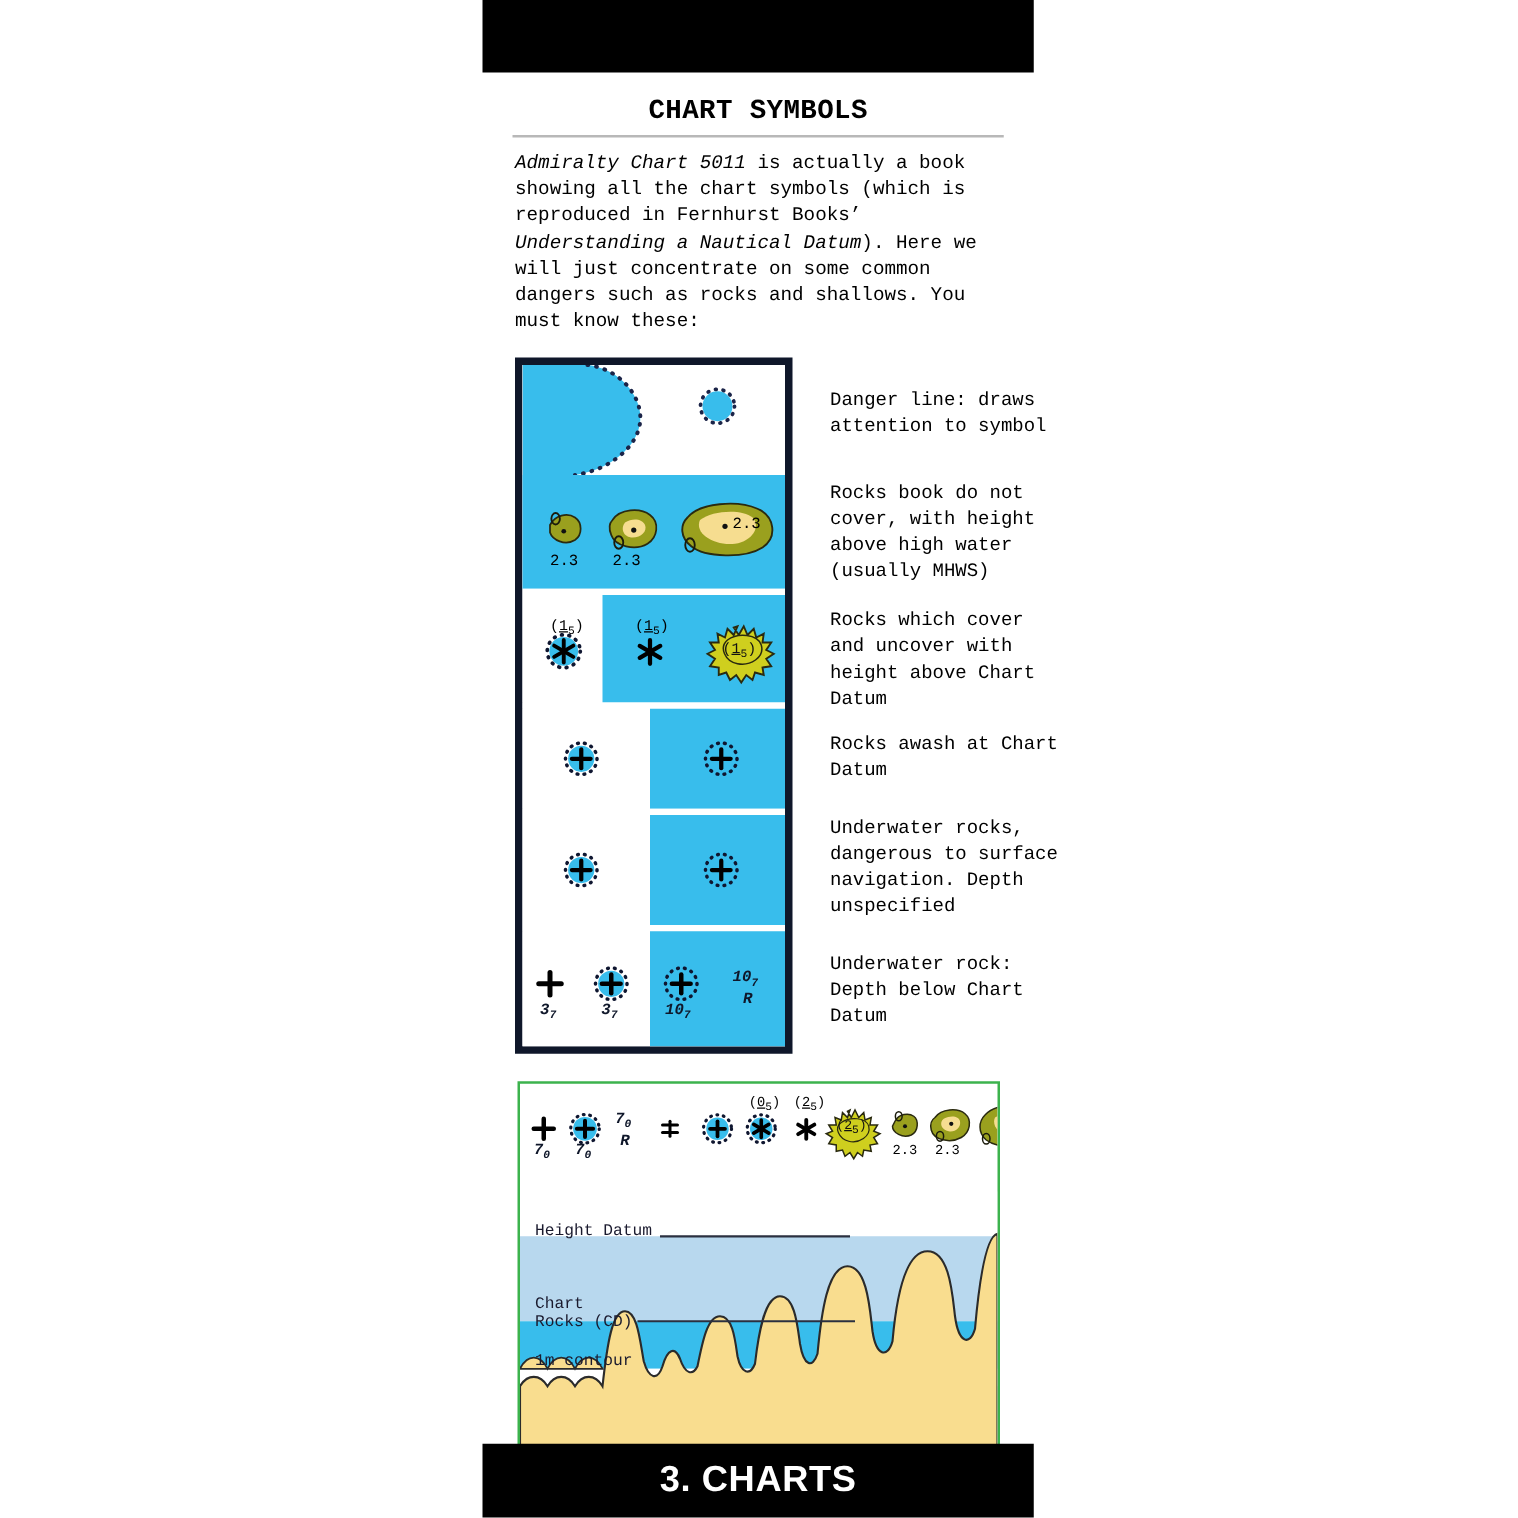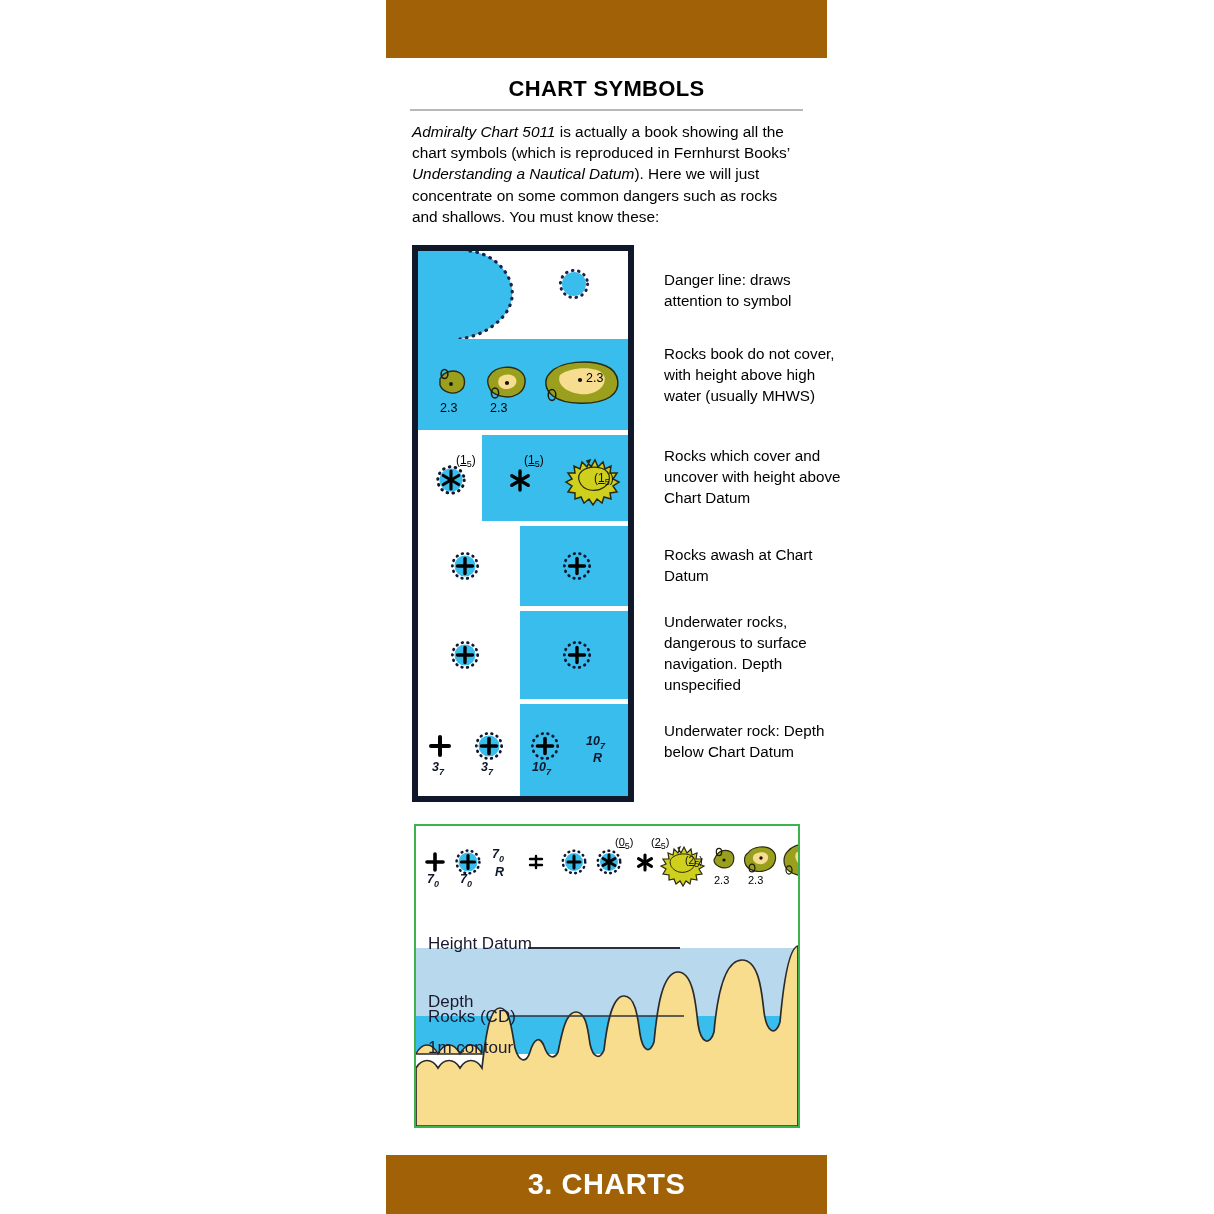--- a/index.html
+++ b/index.html
@@ -17,21 +17,21 @@
   .page {
     position: relative;
     width: 1214px;
     height: 1214px;
   }
   
   .bar {
     position: absolute;
     left: 386px;
     width: 441px;
-    background: #a16207;
+    background: #000000;
   }
   .bar-top { top: 0; height: 58px; }
   .bar-bottom {
     top: 1155px;
     height: 59px;
     display: flex;
     align-items: center;
     justify-content: center;
   }
   .bar-bottom .chapter {
@@ -39,20 +39,21 @@
     font-size: 29px;
     font-weight: bold;
     letter-spacing: 0.5px;
   }
   
   .content {
     position: absolute;
     left: 386px;
     top: 58px;
     width: 441px;
+    font-family: Liberation Mono, monospace;
   }
   h1.title {
     margin: 18px 0 0 0;
     text-align: center;
     font-size: 22px;
     font-weight: bold;
     letter-spacing: 0.3px;
     color: #000;
   }
   .rule {
@@ -108,21 +109,20 @@
   }
   .ital {
     font-style: italic;
     font-weight: bold;
     font-size: 12.5px;
   }
   .ital sub { font-size: 9px; }
   .paren {
     font-size: 12px;
     white-space: nowrap;
-    margin-left: 16px;
   }
   .paren u { text-decoration: underline; }
   .paren sub { font-size: 9px; }
 
   
   .diagram {
     position: relative;
     margin: 22px 0 0 28px;
     width: 382px;
     height: 300px;
@@ -136,21 +136,21 @@
     width: 382px;
     height: 88px;
   }
   .diagram svg.scene {
     position: absolute;
     left: 0;
     top: 86px;
   }
   .dlabel {
     position: absolute;
-    font-size: 17px;
+    font-size: 13px;
     color: #1a1a2e;
     white-space: nowrap;
     line-height: 15px;
   }
 </style>
 </head>
 <body>
 
 <div class="page">
 
@@ -412,21 +412,21 @@
                  C367,76 372,36 382,34
                  L382,214 Z" fill="#f9dd8f" stroke="#2b2b2b" stroke-width="1.7"></path>
 
         <line x1="112" y1="36" x2="264" y2="36" stroke="#2b3040" stroke-width="1.8"></line>
 
         <line x1="94" y1="104" x2="268" y2="104" stroke="#2b3040" stroke-width="1.5"></line>
       </svg>
 
       <div class="dlabel" style="left:12px;top:110px">Height Datum</div>
       <div class="dlabel" style="left:12px;top:168px">
-        <span>Depth</span><br>
+        <span>Chart</span><br>
         <span>Rocks (CD)</span>
       </div>
       <div class="dlabel" style="left:12px;top:214px">1m contour</div>
 
     </div>
 
   </div>
 
   <div class="bar bar-bottom">
     <span class="chapter">3. CHARTS</span>

